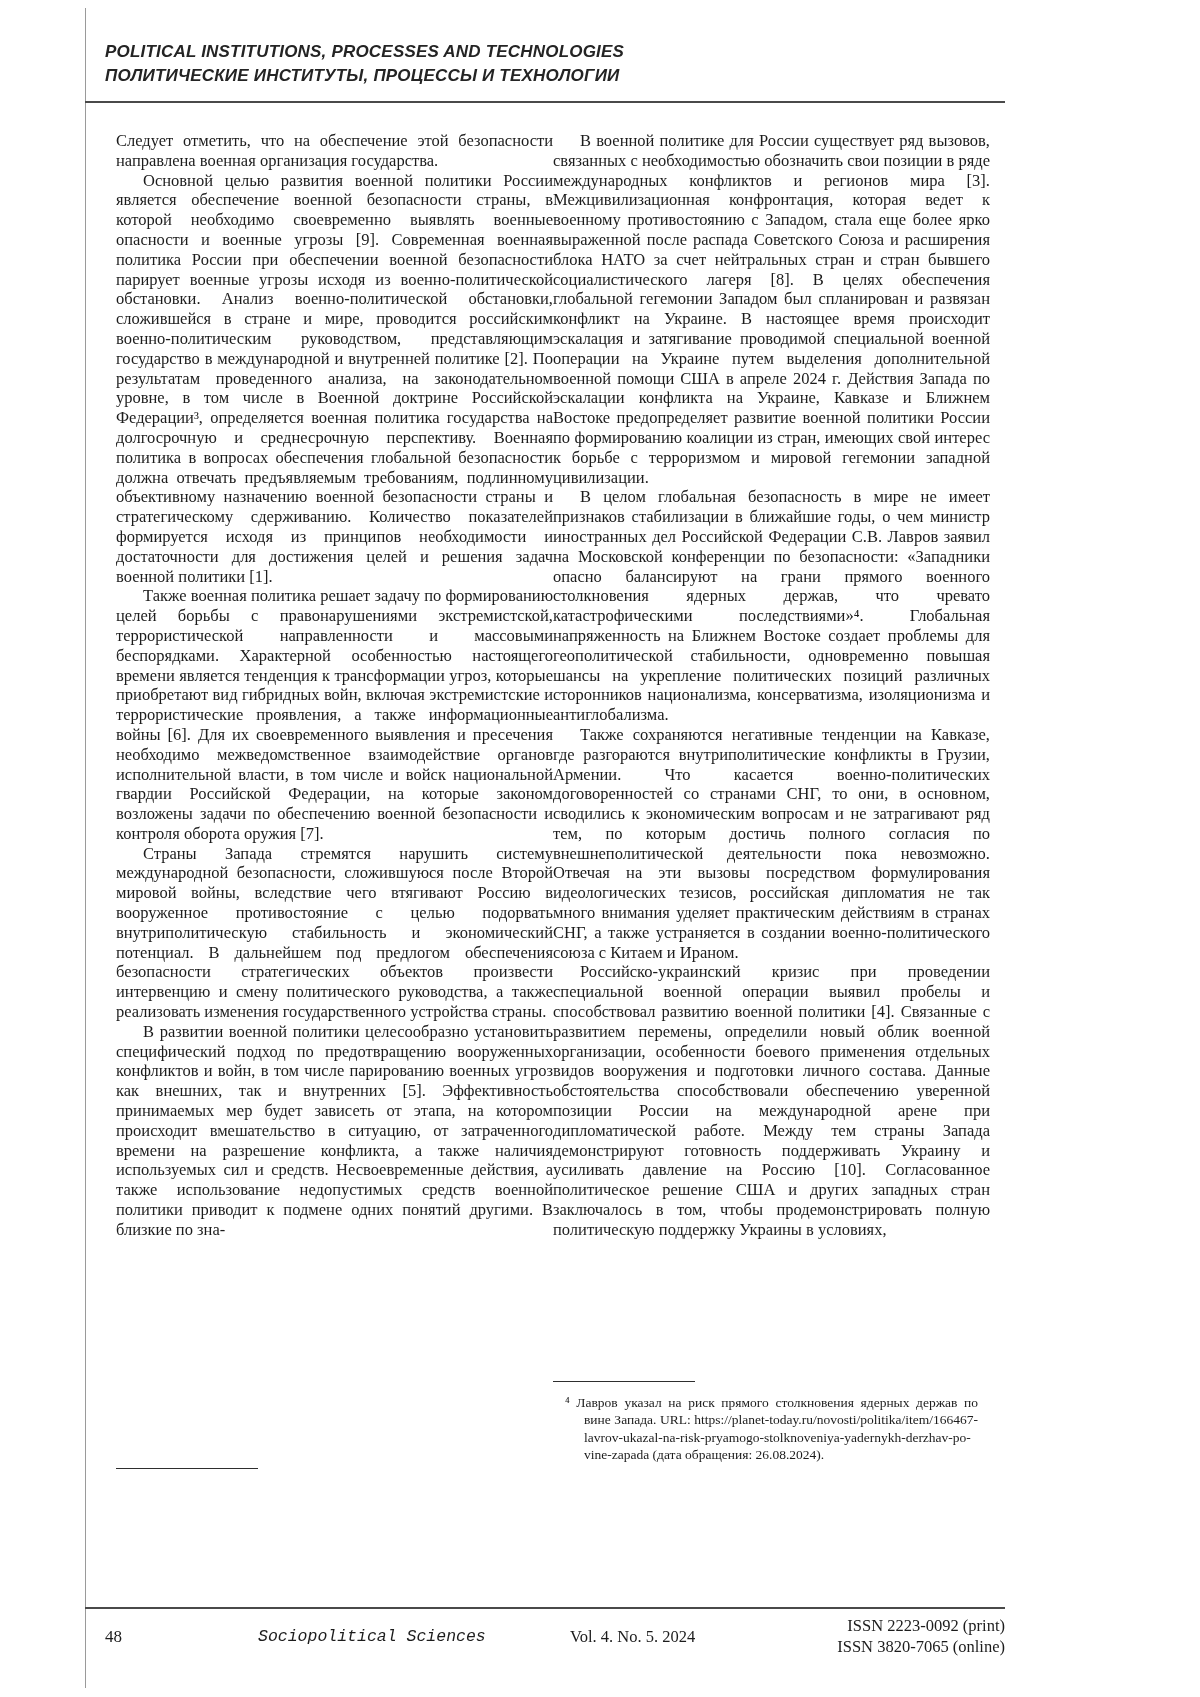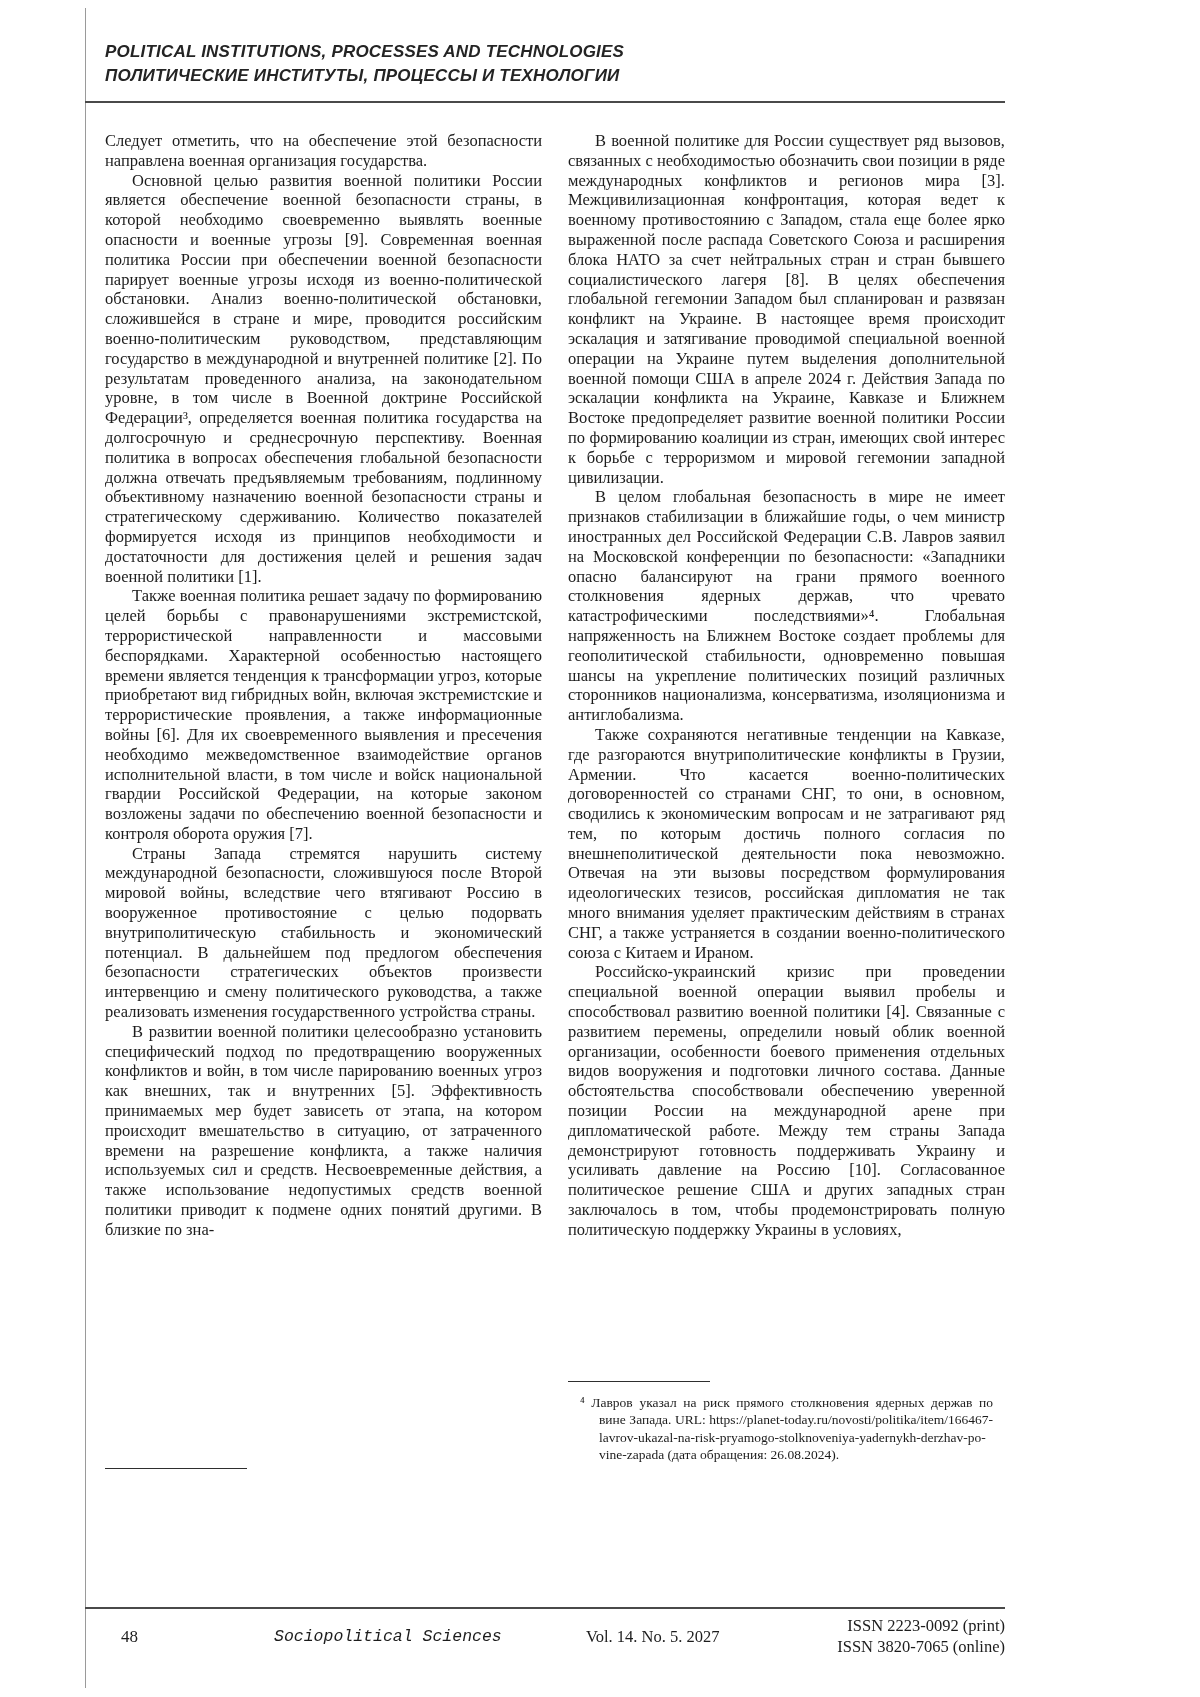--- a/index.html
+++ b/index.html
@@ -36,24 +36,23 @@
   .header-rule {
     position: absolute;
     left: 85px; top: 101px;
     width: 920px; height: 2px;
     background: #4a4a4a;
   }
 
   
   .columns {
     position: absolute;
-    left: 105px; top: 131px;
+    left: 116px; top: 131px;
     width: 900px; height: 1345px;
     display: flex;
-    gap: 26px;
   }
   .col { width: 437px; display: flex; flex-direction: column; }
   .col-text { overflow: hidden; }
   .col-text p {
     margin: 0;
     font-size: 16.5px;
     line-height: 19.8px;
     text-align: justify;
     text-indent: 27px;
     hyphens: auto;
@@ -83,21 +82,21 @@
   }
   .page-footer {
     position: absolute;
     left: 105px; top: 1616px;
     width: 900px;
     display: flex;
     align-items: center;
     font-size: 16.5px;
     color: #1c1c1c;
   }
-  .f-pn { width: 153px; font-size: 17px; margin-left: 16px; }
+  .f-pn { width: 153px; font-size: 17px; }
   .f-journal { width: 312px; font-style: italic; font-family: Liberation Mono, monospace; }
   .f-vol { flex: 1; }
   .f-issn { text-align: right; font-size: 16.5px; line-height: 20.5px; white-space: nowrap; }
 </style>
 </head>
 <body>
 
 <div class="left-rule"></div>
 
 <header class="page-header">
@@ -134,18 +133,18 @@
     </div>
   </section>
 
 </main>
 
 <div class="footer-rule"></div>
 
 <footer class="page-footer">
   <span class="f-pn">48</span>
   <span class="f-journal">Sociopolitical Sciences</span>
-  <span class="f-vol">Vol. 14. No. 5. 2027</span>
+  <span class="f-vol">Vol. 4. No. 5. 2024</span>
   <span class="f-issn">
     <span style="display:block">ISSN 2223-0092 (print)</span>
     <span style="display:block">ISSN 3820-7065 (online)</span>
   </span>
 </footer>
 
 </body></html>

